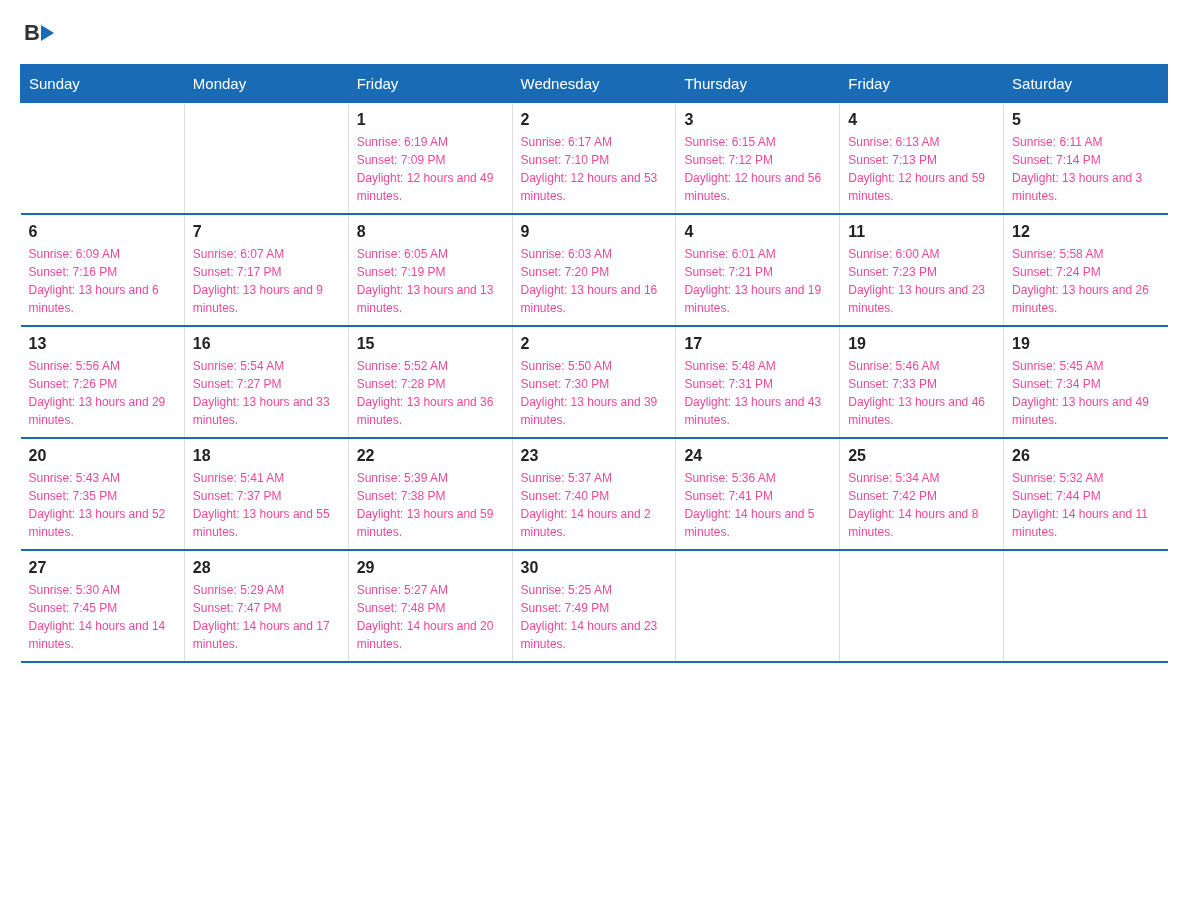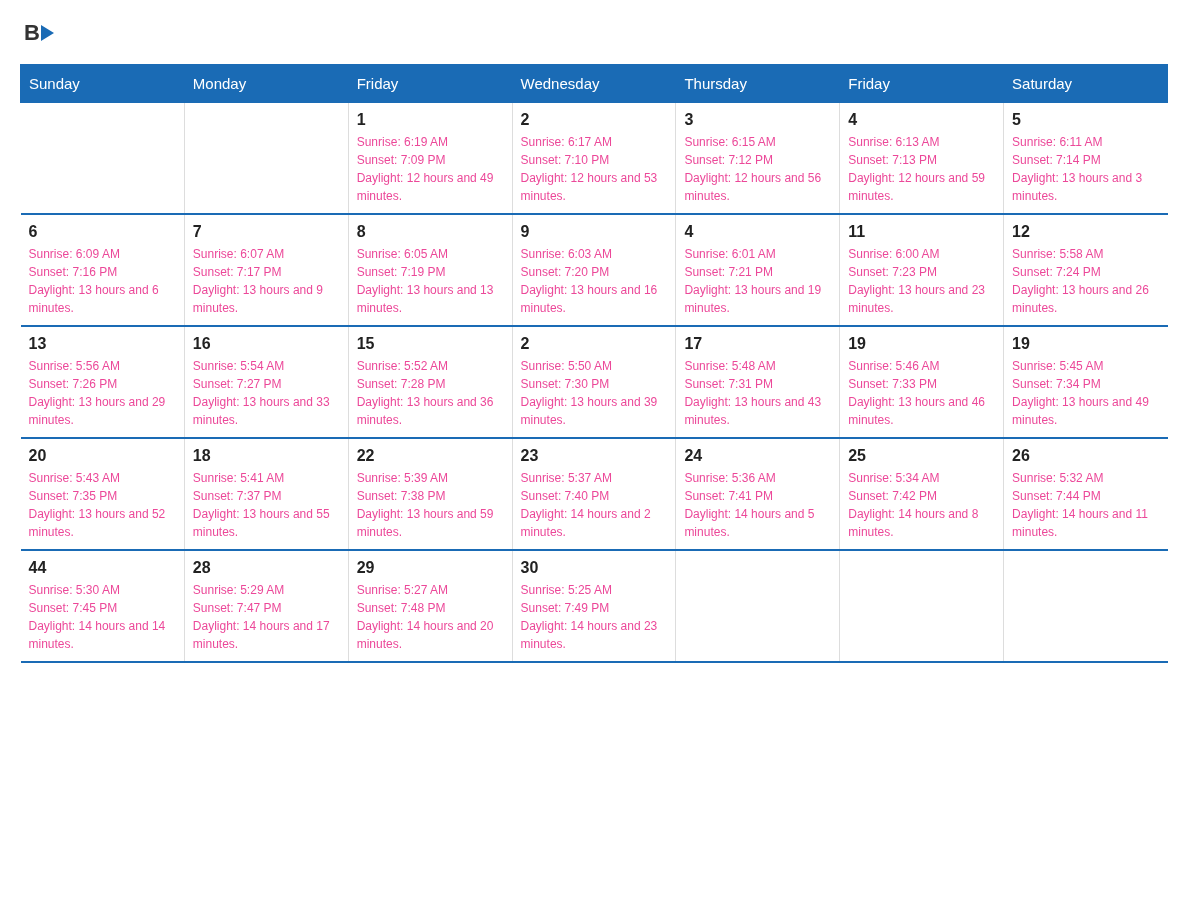--- a/index.html
+++ b/index.html
@@ -239,21 +239,21 @@
           <span class="day-number">25</span>
           <div class="day-info">Sunrise: 5:34 AM<br>Sunset: 7:42 PM<br>Daylight: 14 hours and 8 minutes.</div>
         </td>
         <td>
           <span class="day-number">26</span>
           <div class="day-info">Sunrise: 5:32 AM<br>Sunset: 7:44 PM<br>Daylight: 14 hours and 11 minutes.</div>
         </td>
       </tr>
       <tr>
         <td>
-          <span class="day-number">44</span>
+          <span class="day-number">27</span>
           <div class="day-info">Sunrise: 5:30 AM<br>Sunset: 7:45 PM<br>Daylight: 14 hours and 14 minutes.</div>
         </td>
         <td>
           <span class="day-number">28</span>
           <div class="day-info">Sunrise: 5:29 AM<br>Sunset: 7:47 PM<br>Daylight: 14 hours and 17 minutes.</div>
         </td>
         <td>
           <span class="day-number">29</span>
           <div class="day-info">Sunrise: 5:27 AM<br>Sunset: 7:48 PM<br>Daylight: 14 hours and 20 minutes.</div>
         </td>

